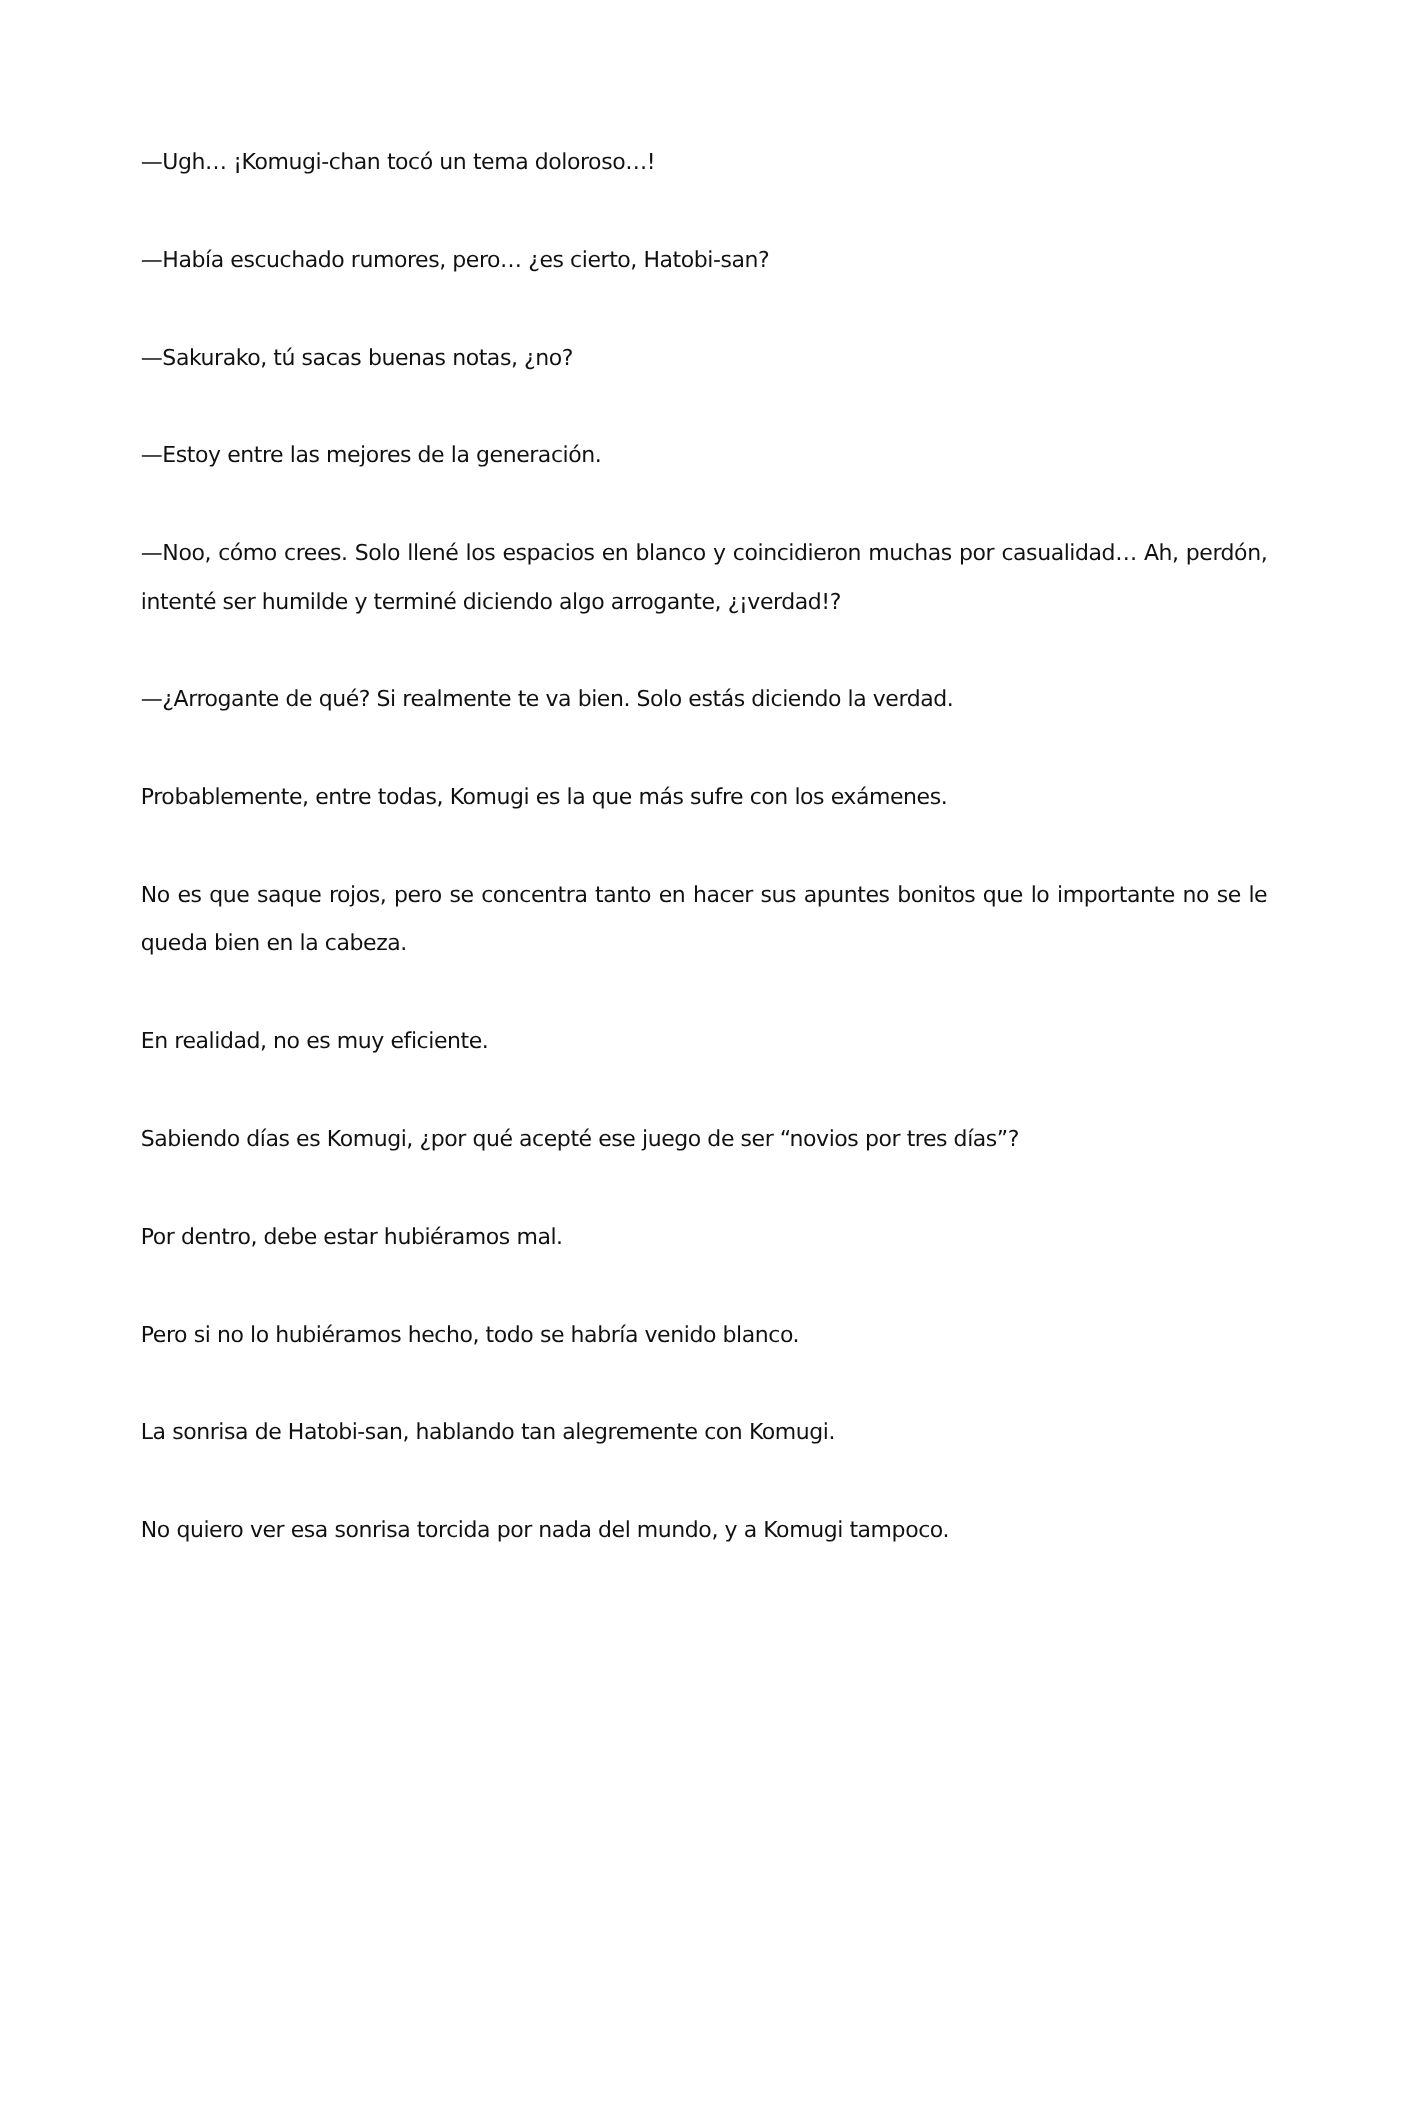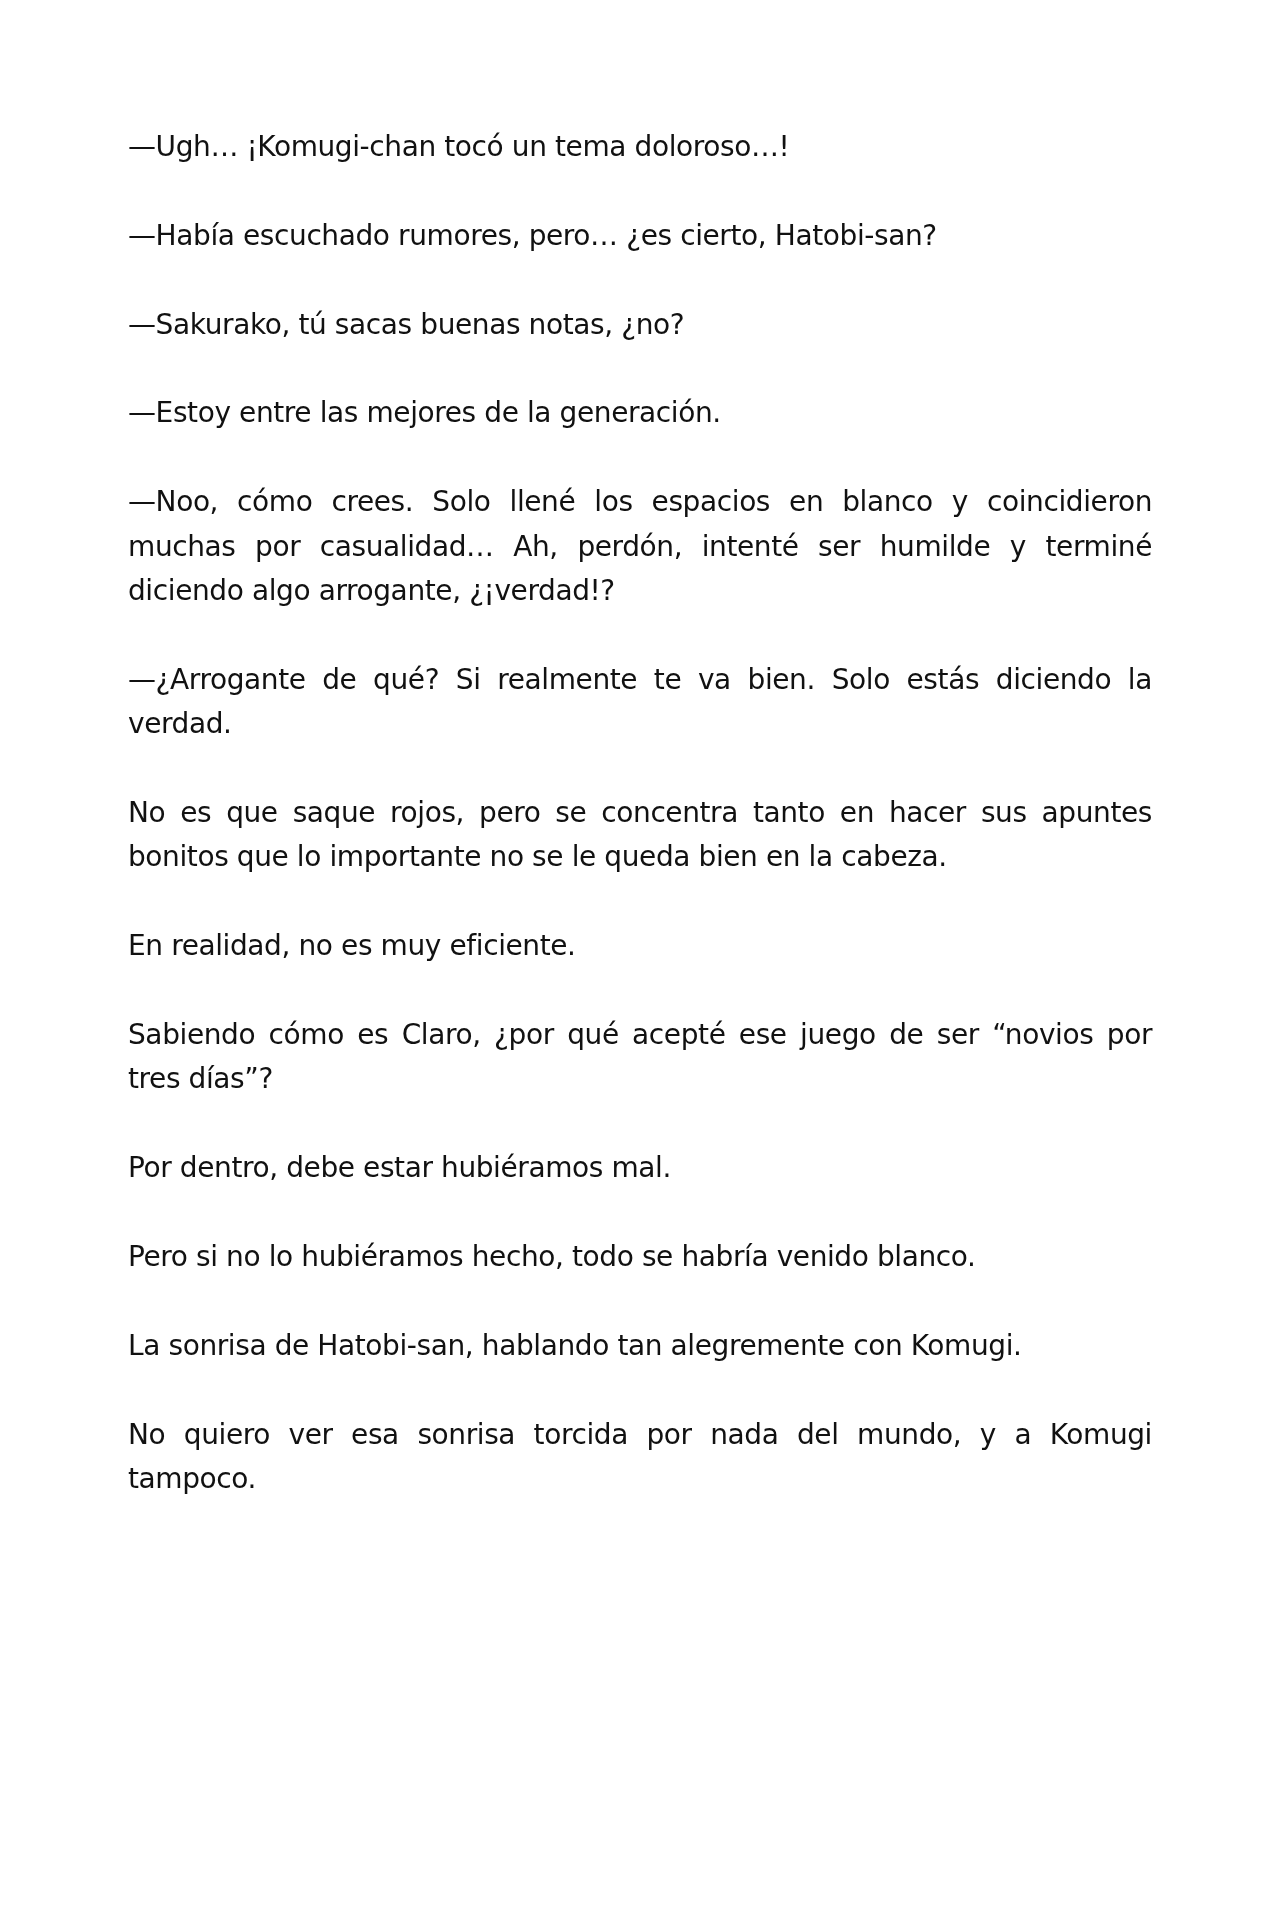--- a/index.html
+++ b/index.html
@@ -3,41 +3,42 @@
 <meta charset="utf-8">
 <style>
   html, body { margin: 0; padding: 0; background: #ffffff; }
   body { width: 1280px; height: 1920px; overflow: hidden; position: relative; }
   .page {
     position: absolute;
     left: 128px;
     top: 125px;
     width: 1024px;
     font-family: "DejaVu Sans", "Liberation Sans", sans-serif;
-    font-size: 28px;
+    font-size: 20px;
     line-height: 44.4px;
     color: #111111;
     letter-spacing: -0.4px;
   }
   .page p {
     margin: 0 0 44.4px 0;
     text-align: justify;
   }
   .page p:last-child { margin-bottom: 14px; }
 </style>
 </head>
 <body>
 
 <div class="page">
   <p>—Ugh… ¡Komugi-chan tocó un tema doloroso…!</p>
   <p>—Había escuchado rumores, pero… ¿es cierto, Hatobi-san?</p>
   <p>—Sakurako, tú sacas buenas notas, ¿no?</p>
   <p>—Estoy entre las mejores de la generación.</p>
   <p>—Noo, cómo crees. Solo llené los espacios en blanco y coincidieron muchas por casualidad… Ah, perdón, intenté ser humilde y terminé diciendo algo arrogante, ¿¡verdad!?</p>
   <p>—¿Arrogante de qué? Si realmente te va bien. Solo estás diciendo la verdad.</p>
+  <p>Probablemente, entre todas, Komugi es la que más sufre con los exámenes.</p>
   <p>No es que saque rojos, pero se concentra tanto en hacer sus apuntes bonitos que lo importante no se le queda bien en la cabeza.</p>
   <p>En realidad, no es muy eficiente.</p>
-  <p>Sabiendo cómo es Claro, ¿por qué acepté ese juego de ser “novios por tres días”?</p>
+  <p>Sabiendo días es Komugi, ¿por qué acepté ese juego de ser “novios por tres días”?</p>
   <p>Por dentro, debe estar hubiéramos mal.</p>
   <p>Pero si no lo hubiéramos hecho, todo se habría venido blanco.</p>
   <p>La sonrisa de Hatobi-san, hablando tan alegremente con Komugi.</p>
   <p>No quiero ver esa sonrisa torcida por nada del mundo, y a Komugi tampoco.</p>
 </div>
 
 </body></html>

